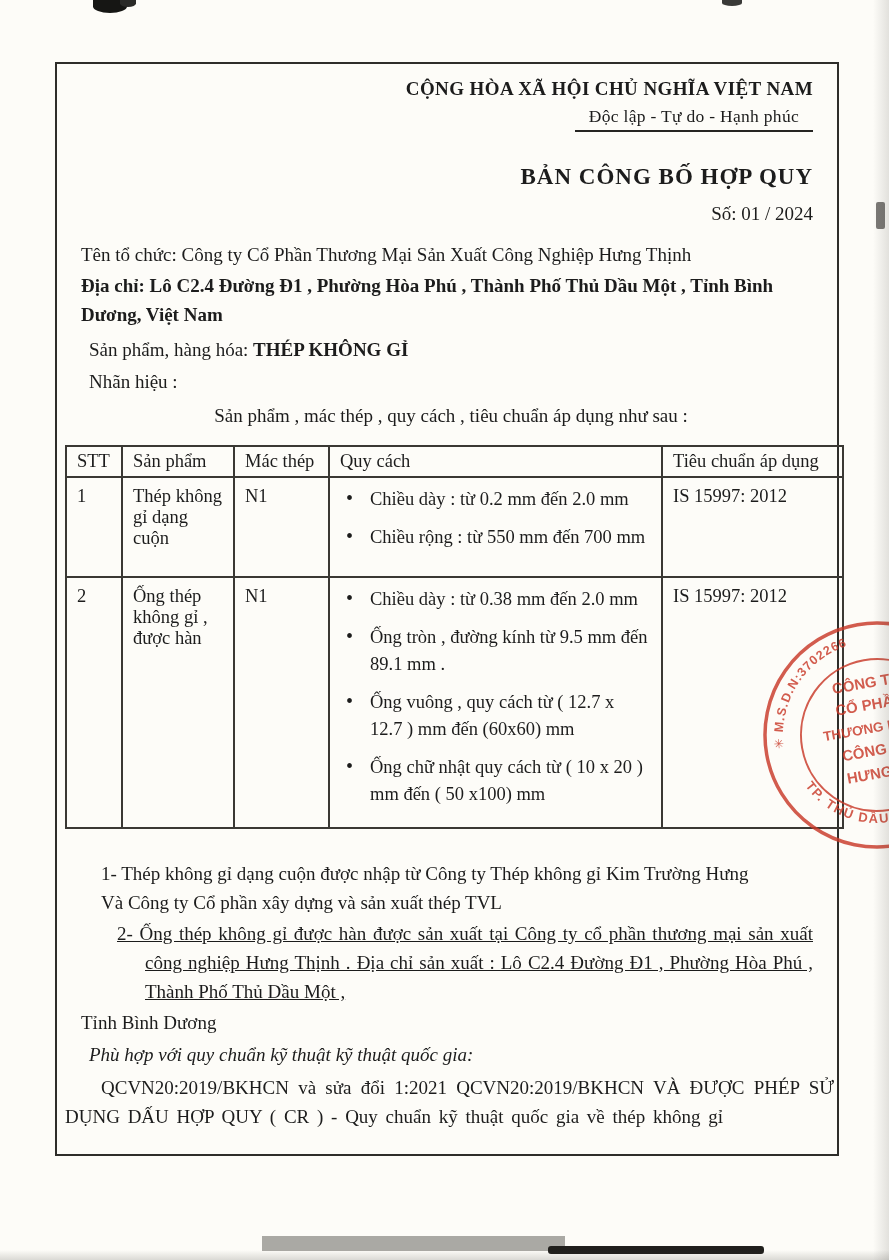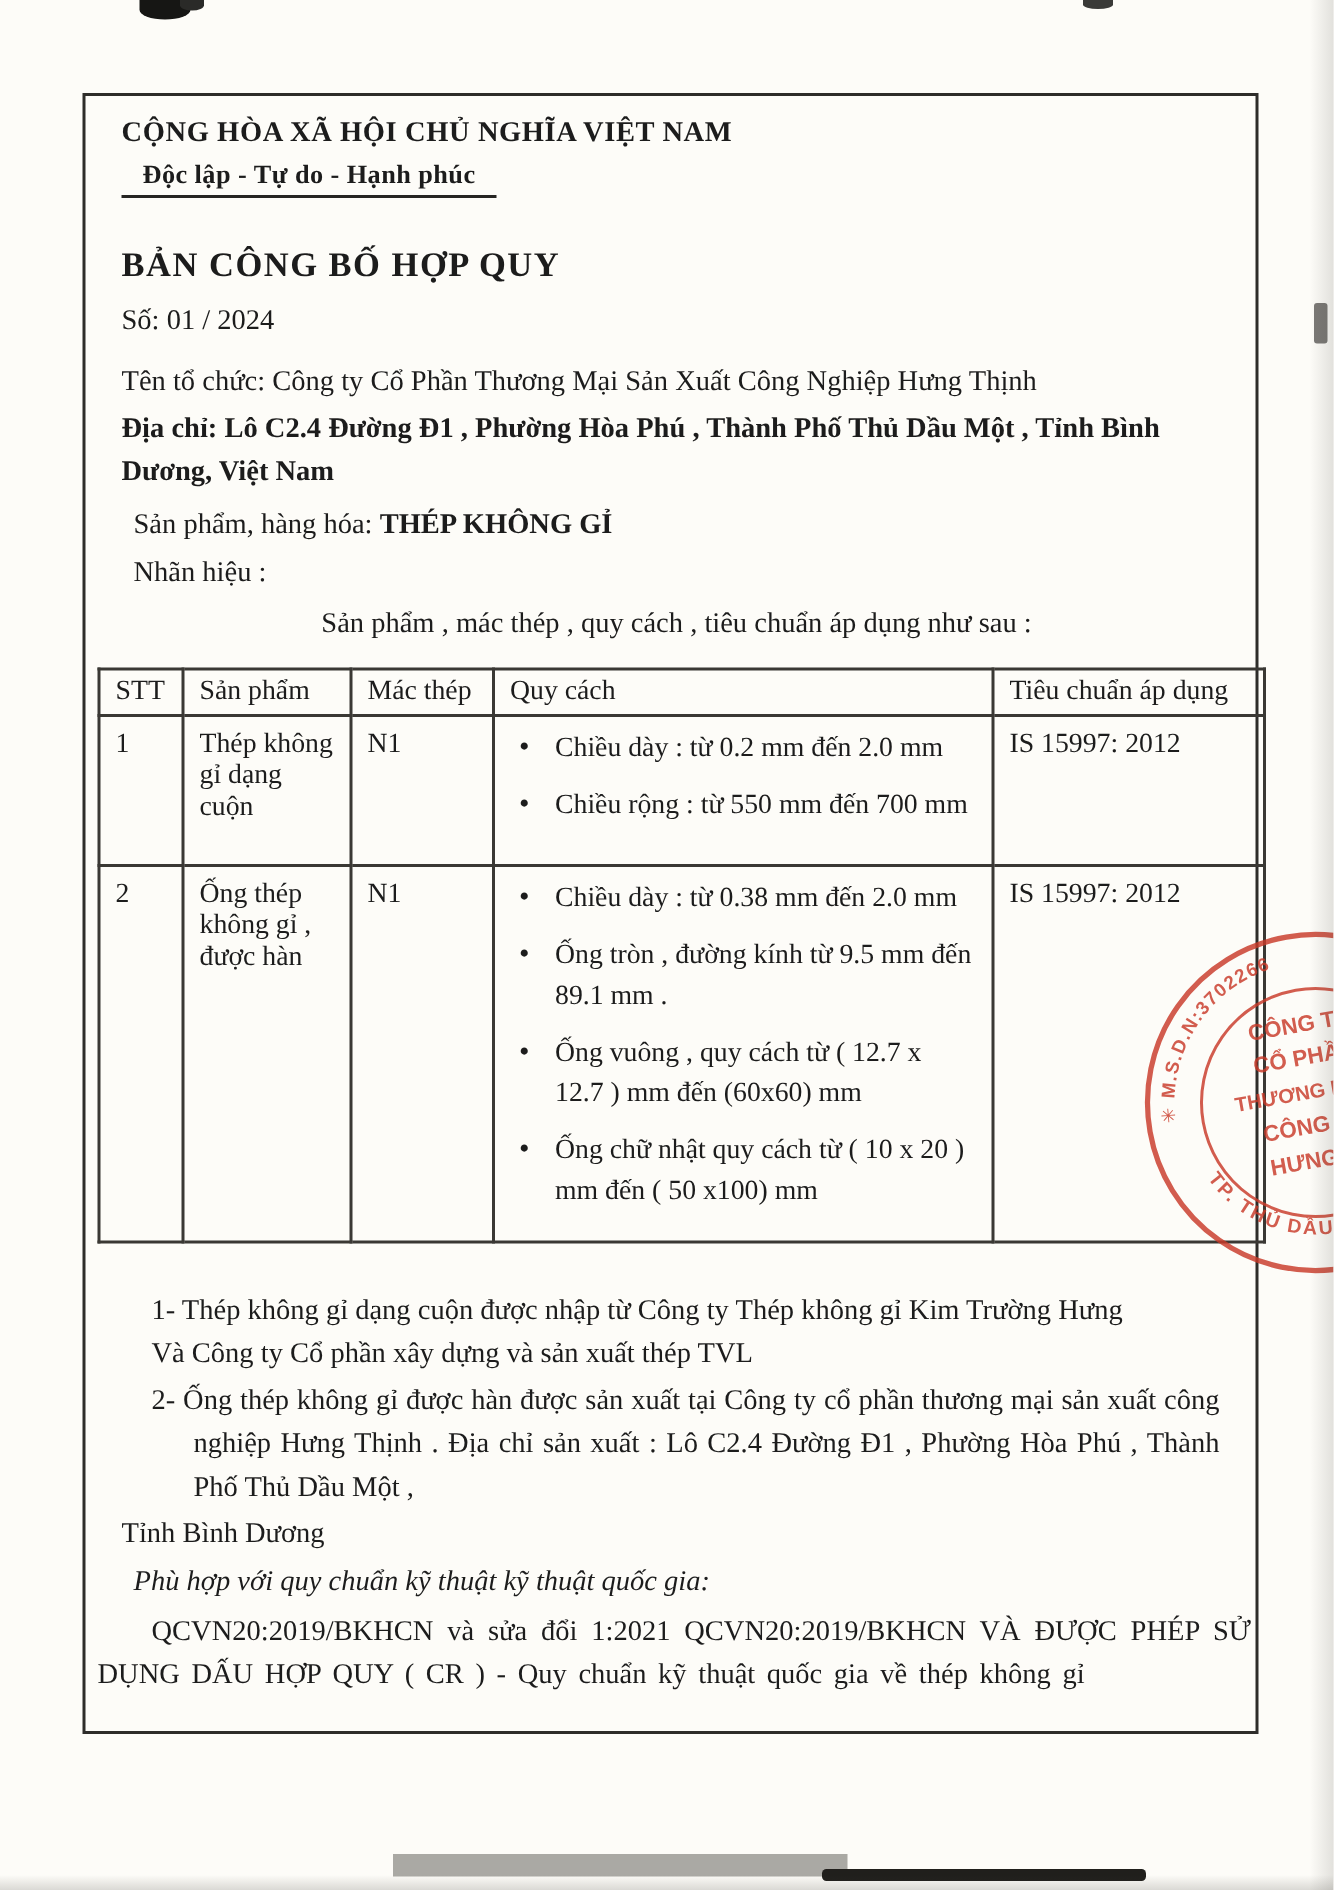--- a/index.html
+++ b/index.html
@@ -12,23 +12,23 @@
     color:#1c1c1c;
   }
   .frame{
     position:absolute;
     left:55px;top:62px;
     width:784px;height:1094px;
     border:2px solid #2e2d2a;
     box-sizing:border-box;
     padding:12px 24px 0 24px;
   }
-  .center{text-align:left;}
+  .center{text-align:right;}
   .nat-line1{font-size:19px;font-weight:bold;letter-spacing:.4px;margin-top:2px;}
-  .nat-line2{display:inline-block;font-size:17.5px;font-weight:bold;letter-spacing:.3px;
+  .nat-line2{display:inline-block;font-size:17.5px;font-weight:normal;letter-spacing:.3px;
     border-bottom:2px solid #262522;padding:1px 14px 3px 14px;margin-top:5px;}
   .doc-title{font-size:23px;font-weight:bold;letter-spacing:1px;margin-top:32px;}
   .doc-number{font-size:19px;margin-top:13px;}
   .body-text{font-size:19px;line-height:29px;}
   .org-line{margin-top:15px;}
   .addr-line{margin-top:2px;font-weight:bold;}
   .phone-line{margin-top:3px;}
   .product-line{margin-top:6px;padding-left:8px;}
   .product-value{font-weight:bold;}
   .brand-line{margin-top:3px;padding-left:8px;}
@@ -54,21 +54,21 @@
   th.c-stt, td.c-stt{text-align:center;}
   td.cell{padding-top:12px;}
   tr.r1 td{height:100px;}
   tr.r2 td{height:234px;}
   .spec-item{position:relative;padding-left:30px;margin-bottom:11px;line-height:27px;}
   .spec-item::before{content:"•";position:absolute;left:6px;top:-1px;font-size:20px;}
 
   .notes{margin-top:30px;}
   .note-1{margin-left:20px;}
   .note-1-l2{margin-left:20px;}
-  .note-2{margin-left:20px;padding-left:28px;text-indent:-28px;text-align:justify;margin-top:2px;}
+  .note-2{margin-left:36px;padding-left:28px;text-indent:-28px;text-align:justify;margin-top:2px;text-decoration:underline;}
   .province-line{margin-top:2px;}
   .conformity-line{margin-top:3px;padding-left:8px;font-style:italic;}
   .standard-par{
     margin-top:4px;
     margin-left:-16px;margin-right:-21px;
     text-indent:36px;
     text-align:justify;
     word-spacing:3px;
   }
 

